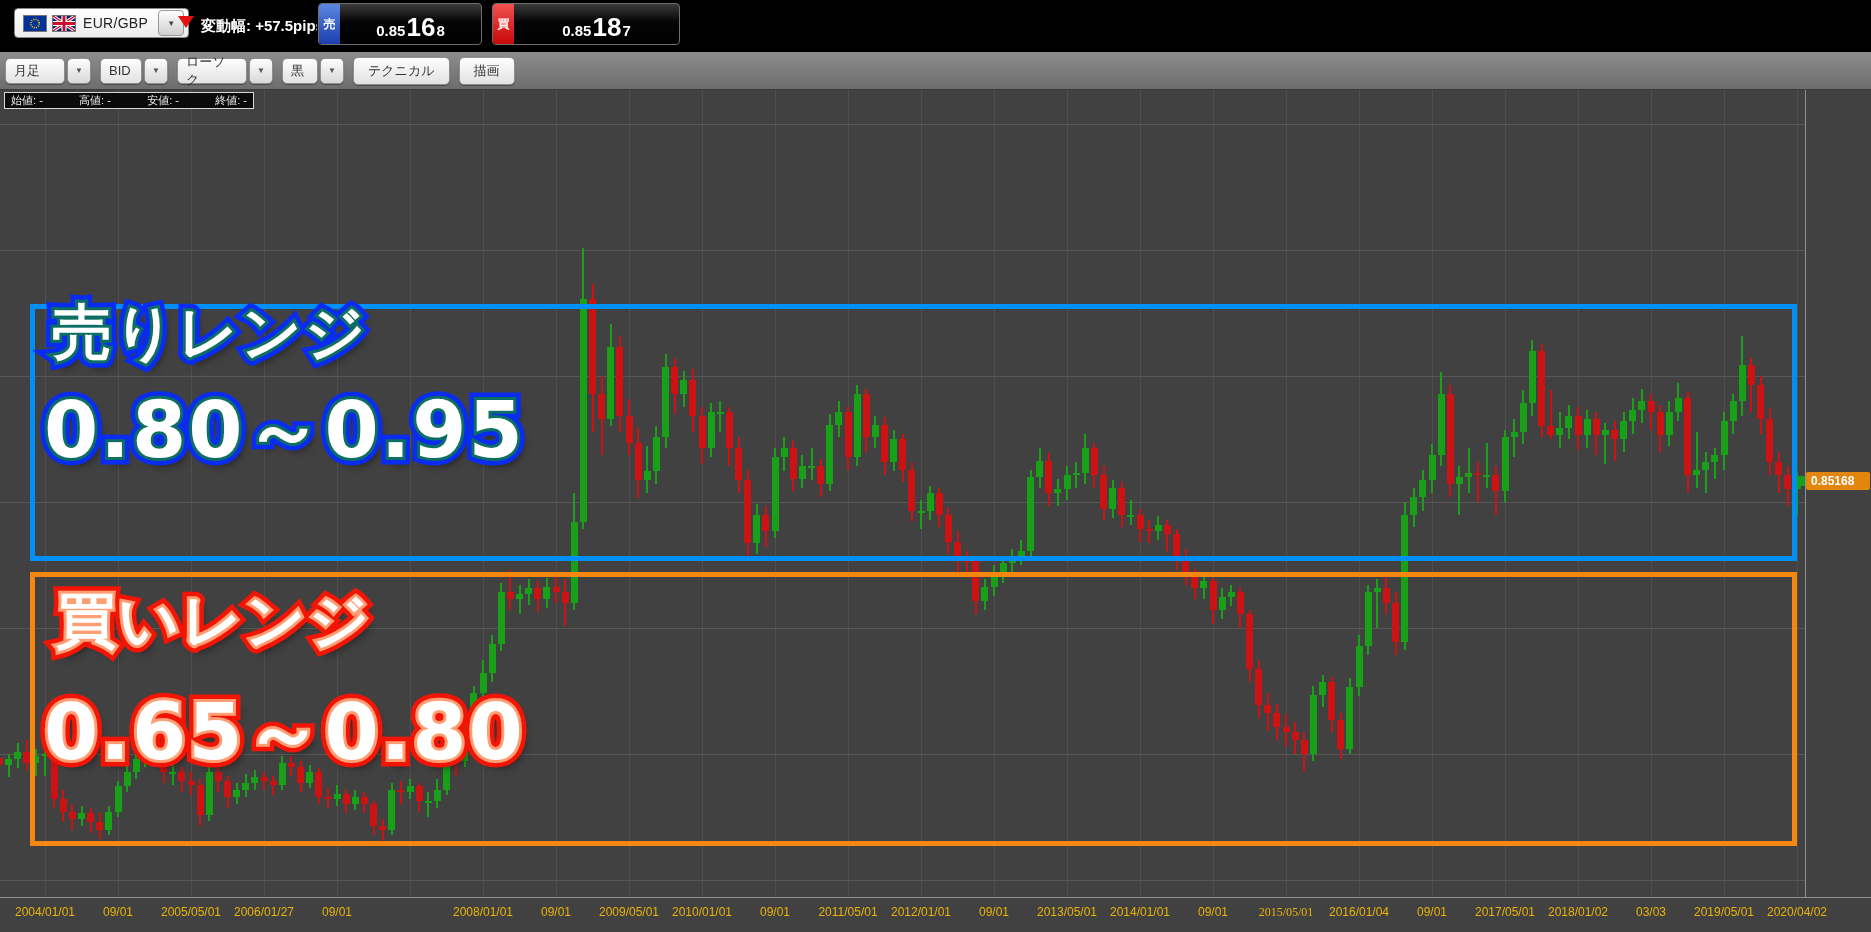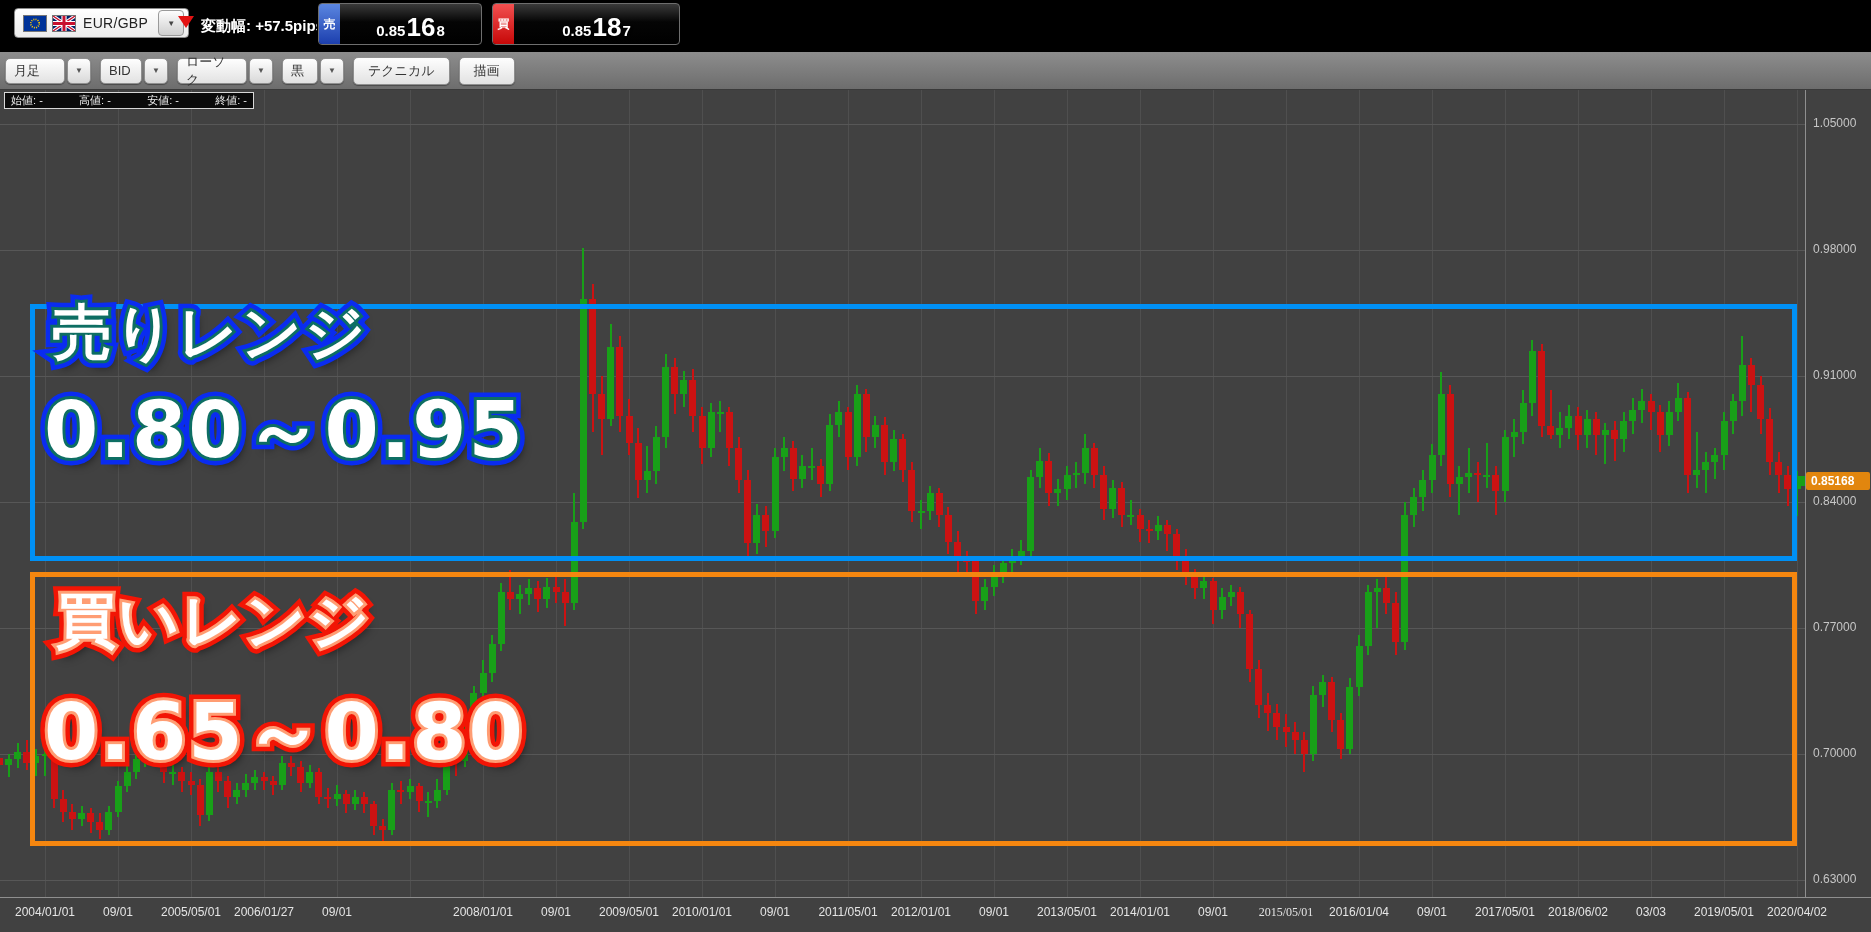--- a/index.html
+++ b/index.html
@@ -51,21 +51,21 @@
   .vgrid{position:absolute;top:0;width:1px;height:807px;background:#4f4f4f;}
   .hgrid{position:absolute;left:0;width:1805px;height:1px;background:#575757;}
   .wick{position:absolute;width:2px;}
   .body{position:absolute;width:7px;}
   .rangebox{position:absolute;left:30px;width:1767px;border:5px solid;box-sizing:border-box;z-index:5;}
   #vaxis-line{position:absolute;left:1805px;top:0;width:1px;height:807px;background:#8f8f8f;}
   #haxis-line{position:absolute;left:0;top:807px;width:1871px;height:1px;background:#8f8f8f;}
   #yaxis{position:absolute;left:1806px;top:0;width:65px;height:807px;}
   .ylabel{position:absolute;left:7px;font-size:12px;color:#c6c6c6;}
   #xaxis{position:absolute;left:0;top:807px;width:1871px;height:35px;}
-  .xlabel{position:absolute;top:8px;transform:translateX(-50%);font-size:12px;color:#e5e5e5;white-space:nowrap;}
+  .xlabel{position:absolute;top:8px;transform:translateX(-50%);font-size:12px;color:#eab308;white-space:nowrap;}
   #price-tag{position:absolute;left:1806px;width:64px;height:18px;background:#e2860e;border-radius:2px;
              color:#fff;font-size:12px;font-weight:bold;display:flex;align-items:center;padding-left:5px;
              box-sizing:border-box;z-index:6;}
   #close-marker{position:absolute;left:1797px;width:8px;height:10px;z-index:6;}
   
   .bigtext{position:absolute;display:grid;z-index:8;font-weight:800;font-family:"DejaVu Sans","Liberation Sans",sans-serif;}
   .bigtext span{grid-area:1/1;white-space:nowrap;line-height:1.15;letter-spacing:2px;}
   .bigtext .f{color:#fff;}
   .blue .o{-webkit-text-stroke:15px #0a2cf0;color:#0a2cf0;text-shadow:5px 7px 9px rgba(0,0,0,.55);}
   .blue .m{-webkit-text-stroke:6px #0d6e63;color:#0d6e63;}
@@ -596,29 +596,20 @@
       <span class="f">買いレンジ</span>
     </div>
     <div class="bigtext red t80" style="left:44px;top:598px;">
       <span class="o">0.65～0.80</span>
       <span class="m">0.65～0.80</span>
       <span class="f">0.65～0.80</span>
     </div>
 
     <div id="vaxis-line"></div>
     <div id="haxis-line"></div>
-    <div id="yaxis">
-        <div class="ylabel" style="top: 26px;">1.05000</div>
-        <div class="ylabel" style="top: 152px;">0.98000</div>
-        <div class="ylabel" style="top: 278px;">0.91000</div>
-        <div class="ylabel" style="top: 404px;">0.84000</div>
-        <div class="ylabel" style="top: 530px;">0.77000</div>
-        <div class="ylabel" style="top: 656px;">0.70000</div>
-        <div class="ylabel" style="top: 782px;">0.63000</div>
-      </div>
     <div id="xaxis">
         <div class="xlabel" style="left: 45px;">2004/01/01</div>
         <div class="xlabel" style="left: 118px;">09/01</div>
         <div class="xlabel" style="left: 191px;">2005/05/01</div>
         <div class="xlabel" style="left: 264px;">2006/01/27</div>
         <div class="xlabel" style="left: 337px;">09/01</div>
         <div class="xlabel" style="left: 410px; margin-top: 36px;">2007/05/01</div>
         <div class="xlabel" style="left: 483px;">2008/01/01</div>
         <div class="xlabel" style="left: 556px;">09/01</div>
         <div class="xlabel" style="left: 629px;">2009/05/01</div>
@@ -627,21 +618,21 @@
         <div class="xlabel" style="left: 848px;">2011/05/01</div>
         <div class="xlabel" style="left: 921px;">2012/01/01</div>
         <div class="xlabel" style="left: 994px;">09/01</div>
         <div class="xlabel" style="left: 1067px;">2013/05/01</div>
         <div class="xlabel" style="left: 1140px;">2014/01/01</div>
         <div class="xlabel" style="left: 1213px;">09/01</div>
         <div class="xlabel" style="left: 1286px; font-family: Liberation Serif, serif;">2015/05/01</div>
         <div class="xlabel" style="left: 1359px;">2016/01/04</div>
         <div class="xlabel" style="left: 1432px;">09/01</div>
         <div class="xlabel" style="left: 1505px;">2017/05/01</div>
-        <div class="xlabel" style="left: 1578px;">2018/06/02</div>
+        <div class="xlabel" style="left: 1578px;">2018/01/02</div>
         <div class="xlabel" style="left: 1651px;">03/03</div>
         <div class="xlabel" style="left: 1724px;">2019/05/01</div>
         <div class="xlabel" style="left: 1797px;">2020/04/02</div>
       </div>
     <div id="close-marker" style="top: 385.976px; background: rgb(24, 160, 24);"></div>
     <div id="price-tag" style="top: 381.976px; background: rgb(226, 134, 14);">0.85168</div>
   </div>
 </div>
 
 </body></html>

